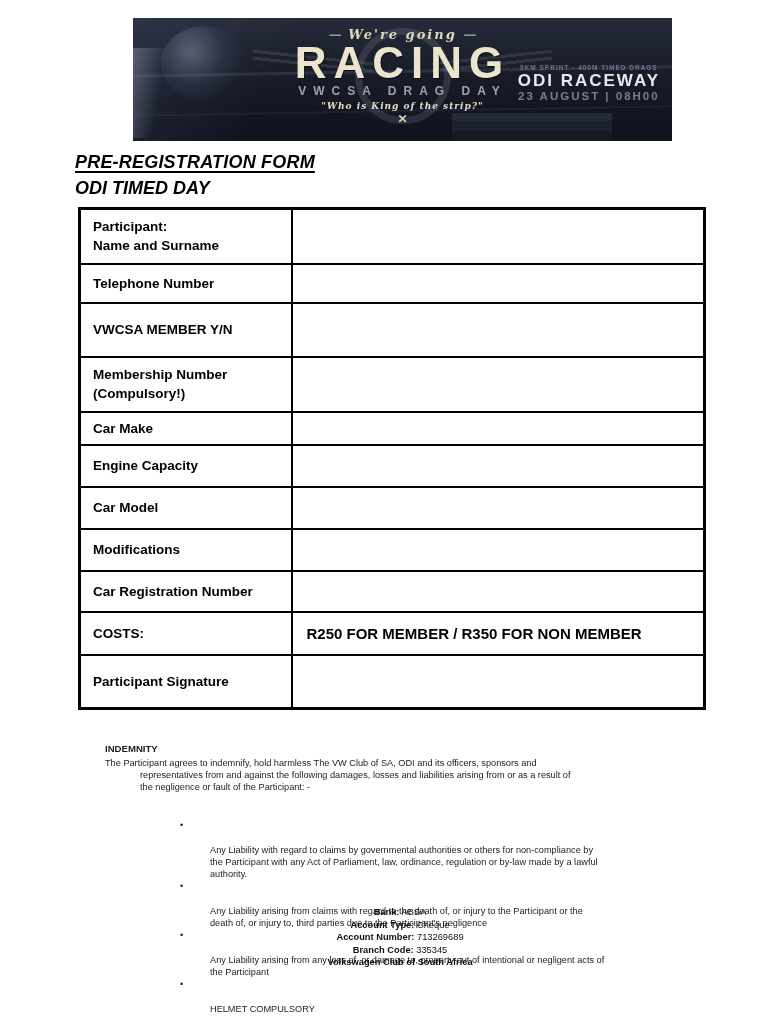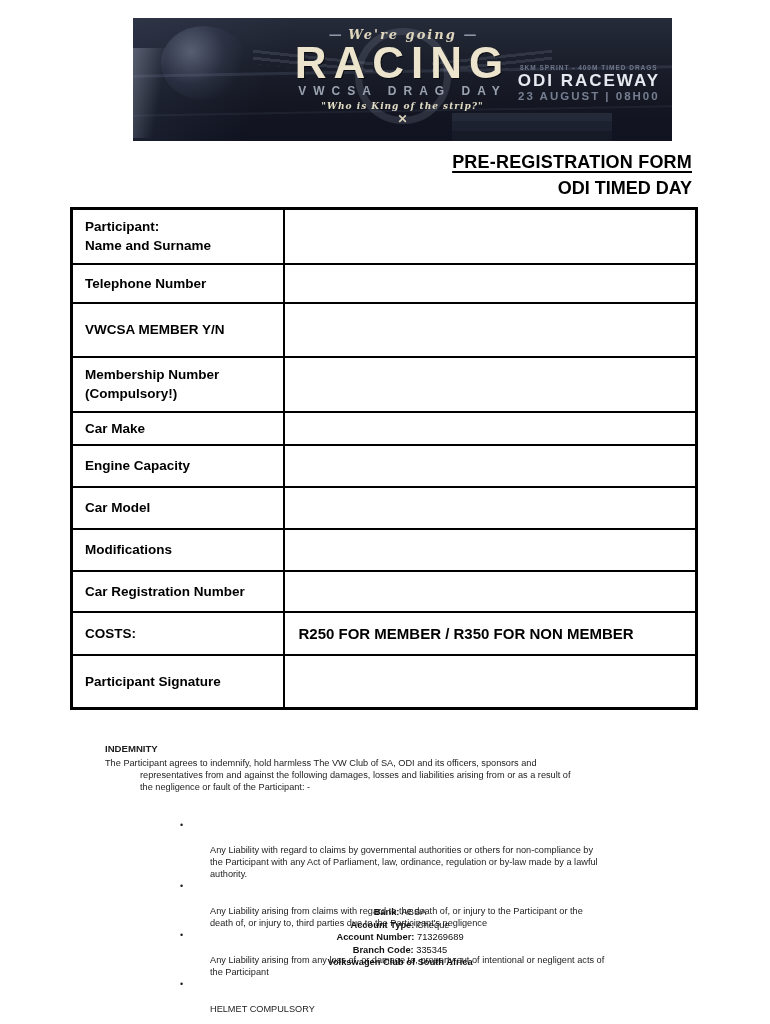--- a/index.html
+++ b/index.html
@@ -60,30 +60,30 @@
   .banner-right { position:absolute; right:12px; top:46px; text-align:center; }
   .event-small { font-size:6.5px; font-weight:bold; letter-spacing:1px; color:#6e7689; }
   .venue { font-size:17px; font-weight:bold; letter-spacing:2px; color:#e6e9ef; line-height:19px; }
   .date-time { font-size:11.5px; font-weight:bold; letter-spacing:2px; color:#767e91; }
   .banner .steps {
     position:absolute; right:60px; bottom:0; width:160px; height:28px;
     background:linear-gradient(180deg, rgba(70,78,100,.35) 0 8px, rgba(40,46,62,.5) 8px 18px, rgba(25,29,42,.7) 18px 28px);
   }
 
   
-  .doc-title { position:absolute; left:64px; top:152px; width:628px; text-align:right; }
+  .doc-title { position:absolute; left:75px; top:152px; width:628px; text-align:left;font-style:italic; }
   .doc-title .line1 {
     font-size:18px; font-weight:bold; text-decoration:underline;
     text-decoration-thickness:2px; text-underline-offset:3px; letter-spacing:.2px;
   }
   .doc-title .line2 { font-size:18px; font-weight:bold; margin-top:5px; }
 
   
   table.form-table {
-    position:absolute; left:70px; top:207px; width:628px;
+    position:absolute; left:78px; top:207px; width:628px;
     border-collapse:collapse; table-layout:fixed;
   }
   table.form-table, .form-table td { border:2px solid #000; }
   table.form-table { border-width:3px; }
   .form-table td.label-cell {
     width:212px; padding:6px 10px 6px 12px; font-weight:bold; font-size:13.5px;
     white-space:pre-line; line-height:19px; vertical-align:middle;
   }
   .form-table td.value-cell {
     padding:6px 10px 6px 14px; font-weight:bold; font-size:15px; vertical-align:middle;

